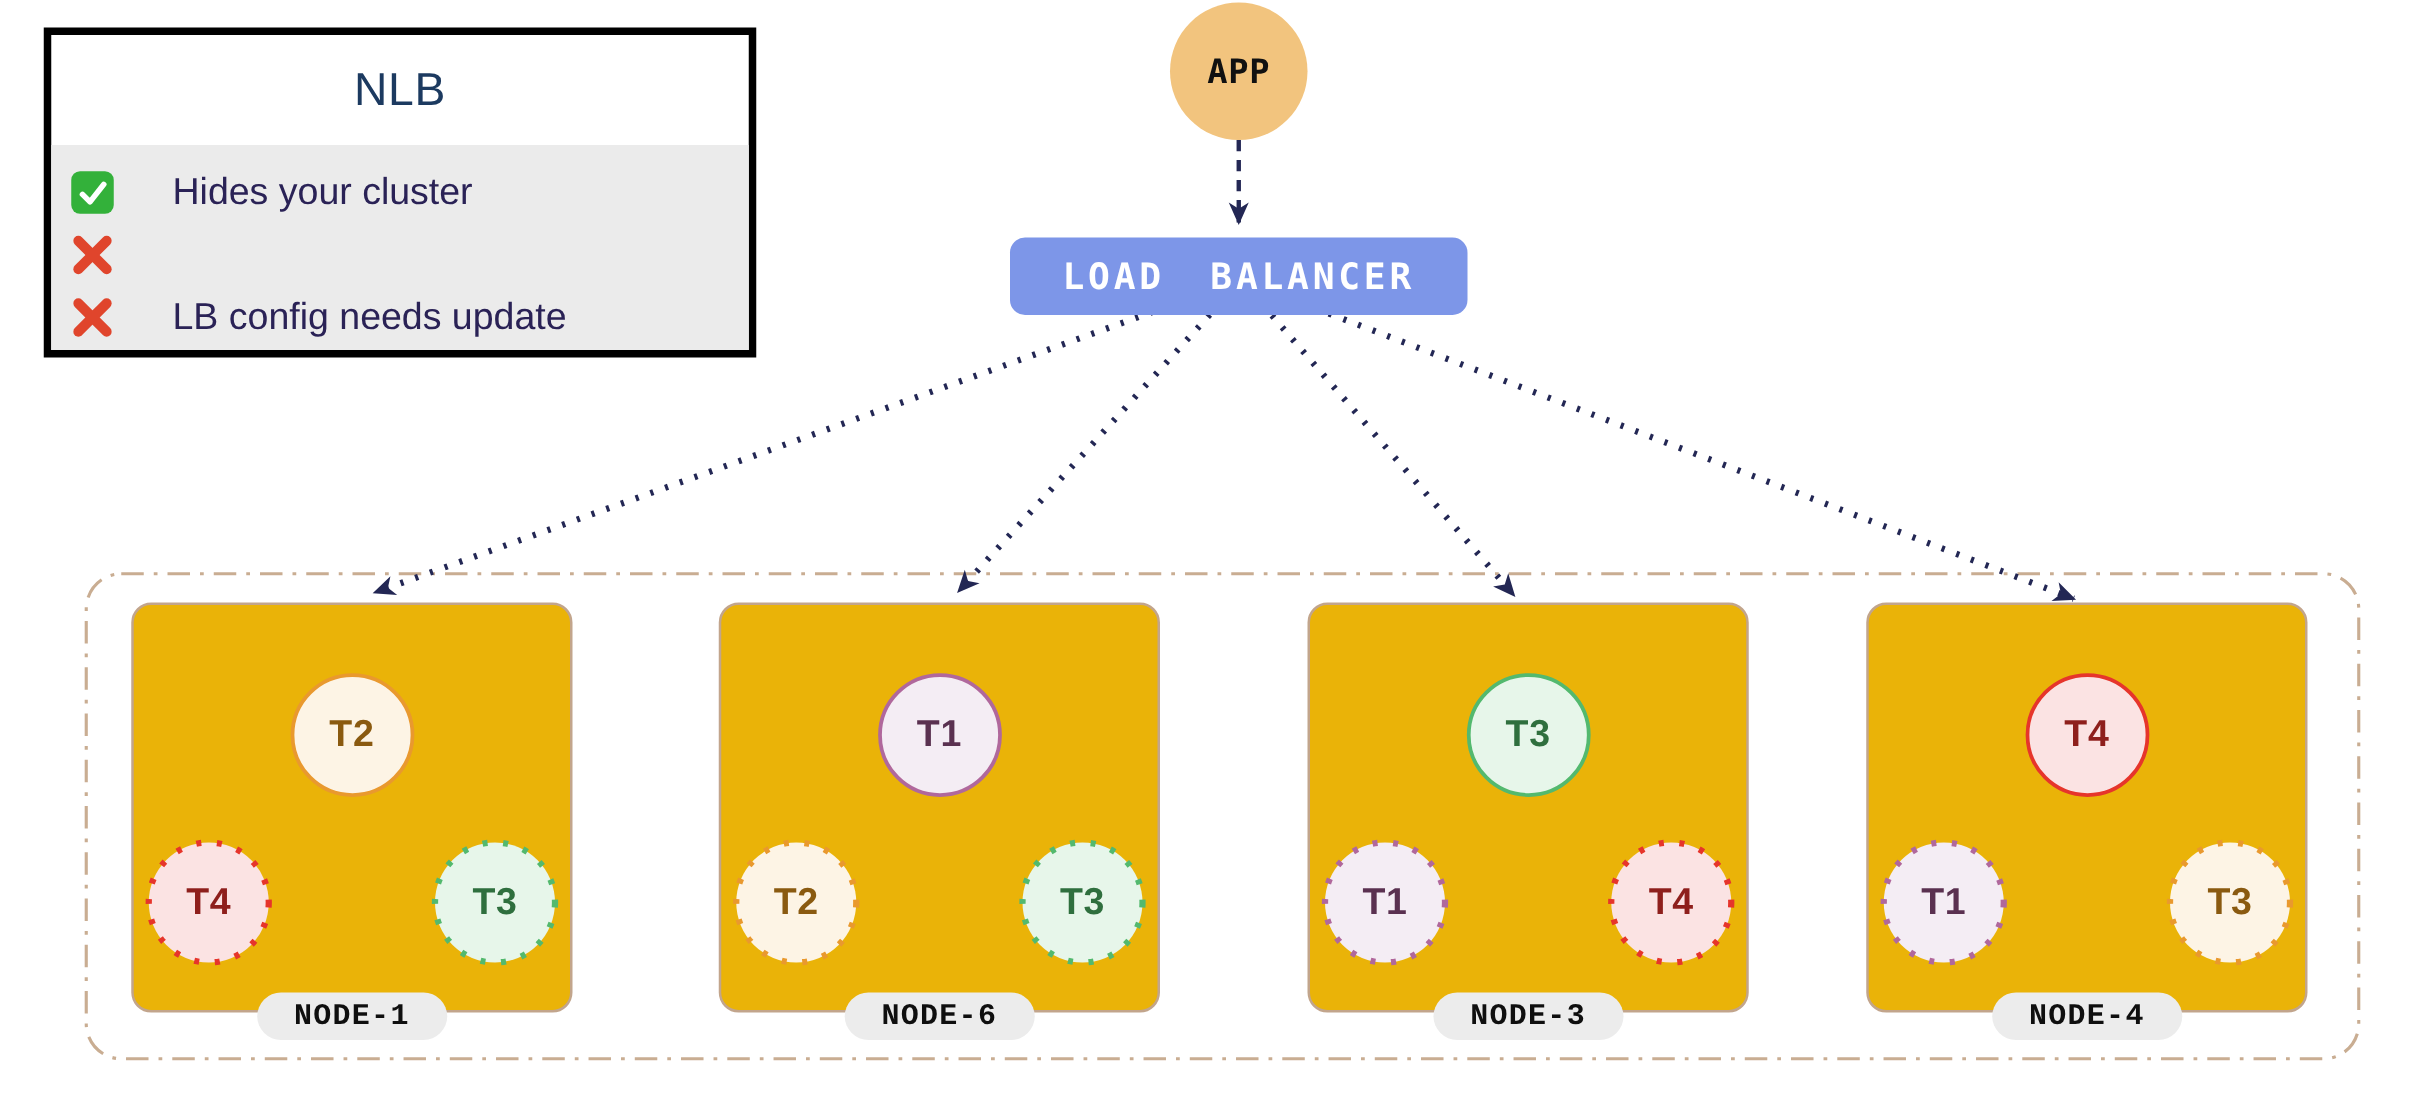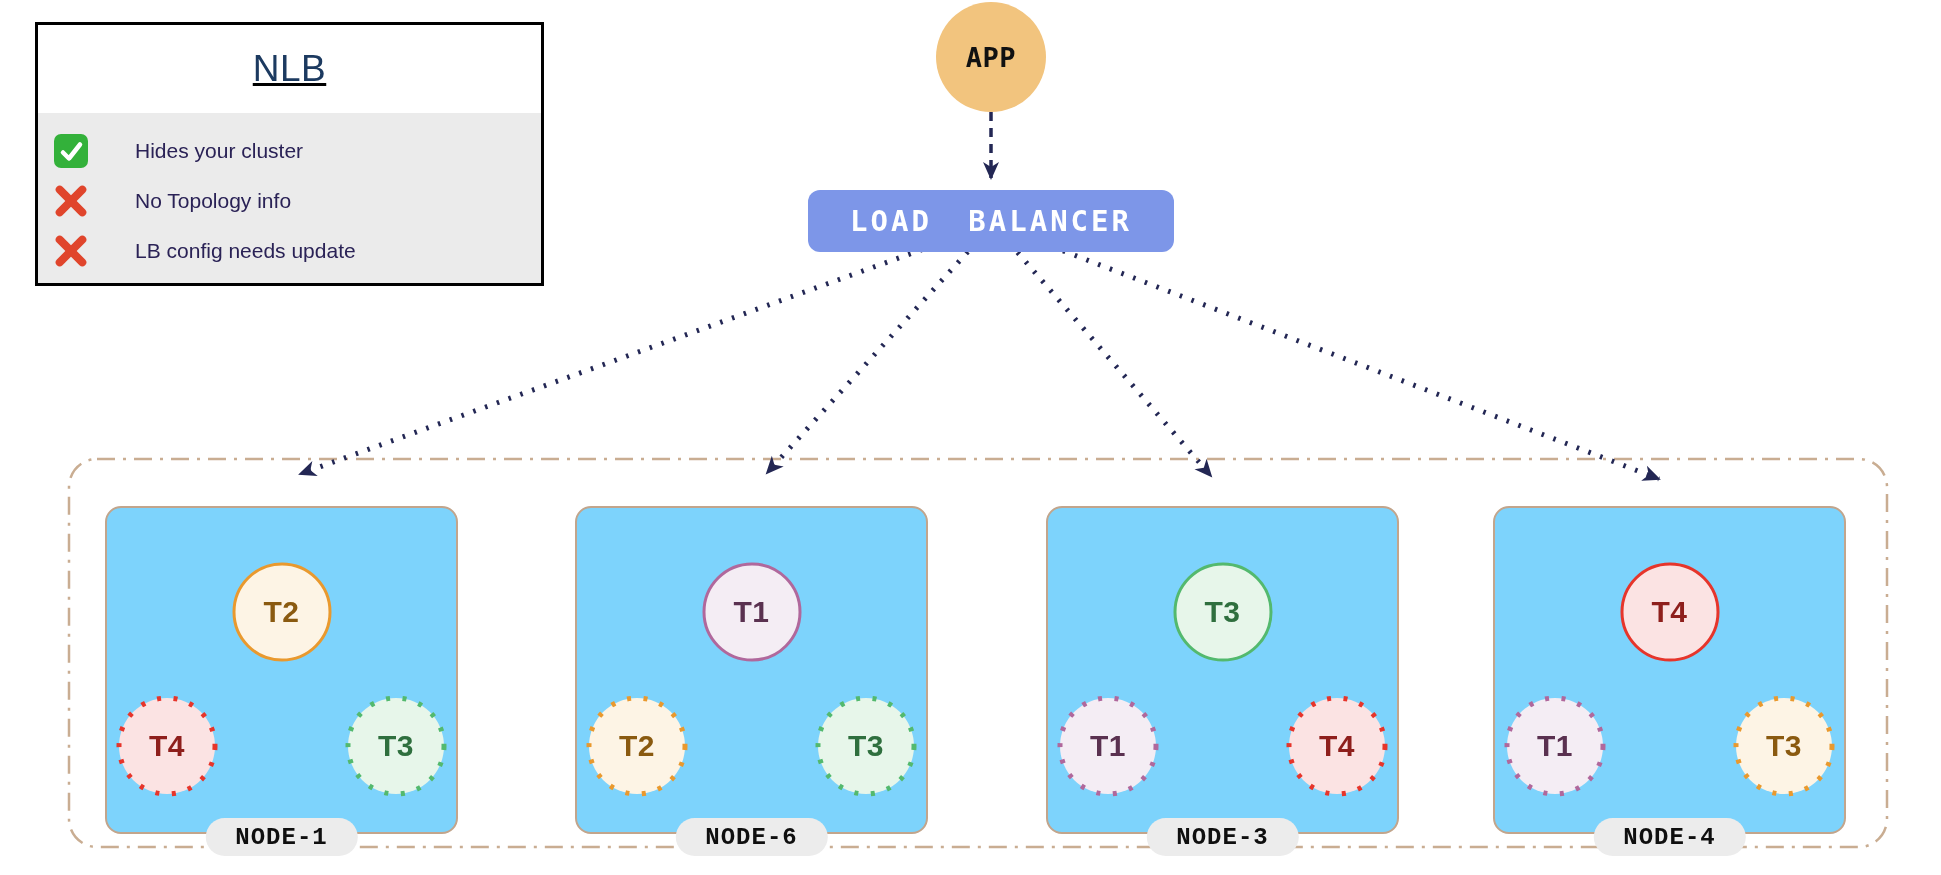--- a/index.html
+++ b/index.html
@@ -9,39 +9,39 @@
   }
   
   .wire-layer{position:absolute;left:0;top:0;width:1941px;height:875px;z-index:1;}
   .arrow{stroke:#232754;fill:none;}
   .arrow.dashed{stroke-width:3.5;stroke-dasharray:9 7;}
   .arrow.dotted{stroke-width:5;stroke-dasharray:2.5 10;}
   .cluster-rect{fill:none;stroke:#c9ad92;stroke-width:2.5;stroke-dasharray:18 8 3 8;}
 
   
   .legend{
-    position:absolute;left:35px;top:22px;width:509px;height:264px;z-index:2;
-    background:#ffffff;border:3px solid #000000;box-sizing:border-box;text-decoration:underline;
+    position:absolute;left:35px;top:22px;width:570px;height:264px;z-index:2;
+    background:#ffffff;border:6px solid #000000;box-sizing:border-box;
   }
   .legend-title{
     height:88px;display:flex;align-items:center;justify-content:center;
     font-size:37px;font-weight:500;color:#1c3a60;letter-spacing:0.5px;
   }
   .legend-body{
     position:absolute;left:0;right:0;top:88px;bottom:0;background:#ebebeb;
     padding:13px 0 0 15px;box-sizing:border-box;
   }
   .legend-row{display:flex;align-items:center;height:50px;}
   .chk-icon{width:36px;height:36px;display:inline-block;flex:0 0 36px;}
   .chk-icon svg{width:36px;height:36px;display:block;}
   .x-icon{position:relative;width:36px;height:36px;display:inline-block;flex:0 0 36px;}
   .xb{position:absolute;left:-2px;top:14px;width:40px;height:8px;border-radius:4px;background:#e0452c;}
   .xb1{transform:rotate(45deg);}
   .xb2{transform:rotate(-45deg);}
-  .legend-text{margin-left:46px;font-size:21px;color:#2a2256;white-space:nowrap;}
+  .legend-text{margin-left:46px;font-size:30px;color:#2a2256;white-space:nowrap;}
 
   
   .app-circle{
     position:absolute;left:936px;top:2px;width:110px;height:110px;border-radius:50%;
     background:#f2c47e;display:flex;align-items:center;justify-content:center;z-index:2;
   }
   .app-label{font-family:"DejaVu Sans Mono",monospace;font-weight:bold;font-size:27px;color:#111111;letter-spacing:0.5px;}
 
   
   .lb-box{
@@ -49,22 +49,22 @@
     background:#7d96e8;display:flex;align-items:center;justify-content:center;z-index:2;
   }
   .lb-label{
     font-family:"DejaVu Sans Mono",monospace;font-weight:bold;font-size:29px;color:#ffffff;
     letter-spacing:3px;word-spacing:16px;white-space:nowrap;
   }
 
   
   .nodes-layer{position:absolute;left:0;top:0;width:1941px;height:875px;z-index:2;}
   .node{
-    position:absolute;top:506px;width:353px;height:328px;box-sizing:border-box;
-    background:#7dd3fc;border:2px solid #c2a58c;border-radius:16px;
+    position:absolute;top:482px;width:353px;height:328px;box-sizing:border-box;
+    background:#eab308;border:2px solid #c2a58c;border-radius:16px;
   }
   .node:nth-child(1){left:105px;}
   .node:nth-child(2){left:575px;}
   .node:nth-child(3){left:1046px;}
   .node:nth-child(4){left:1493px;}
 
   .task{position:absolute;width:104px;height:104px;}
   .task svg{position:absolute;left:0;top:0;width:104px;height:104px;}
   .ring{fill:var(--fill,#eee);stroke:var(--ring,#999);stroke-width:3;}
   .task.dotted .ring{stroke-width:5;stroke-dasharray:4 12.6;}
@@ -115,21 +115,20 @@
               <path d="M10 19.5 L16 25.5 L27 11.5" stroke="#ffffff" stroke-width="4.5" fill="none" stroke-linecap="round" stroke-linejoin="round"></path>
             </svg>
           </span>
           <span class="legend-text" style="color: rgb(42, 34, 86);">Hides your cluster</span>
         </div>
         <div class="legend-row">
           <span class="x-icon">
             <i class="xb xb1" style="background: rgb(224, 69, 44);"></i>
             <i class="xb xb2" style="background: rgb(224, 69, 44);"></i>
           </span>
-          <span class="legend-text" style="color: rgb(42, 34, 86);">No Topology info</span>
         </div>
         <div class="legend-row">
           <span class="x-icon">
             <i class="xb xb1" style="background: rgb(224, 69, 44);"></i>
             <i class="xb xb2" style="background: rgb(224, 69, 44);"></i>
           </span>
           <span class="legend-text" style="color: rgb(42, 34, 86);">LB config needs update</span>
         </div>
       </div>
   </div>

